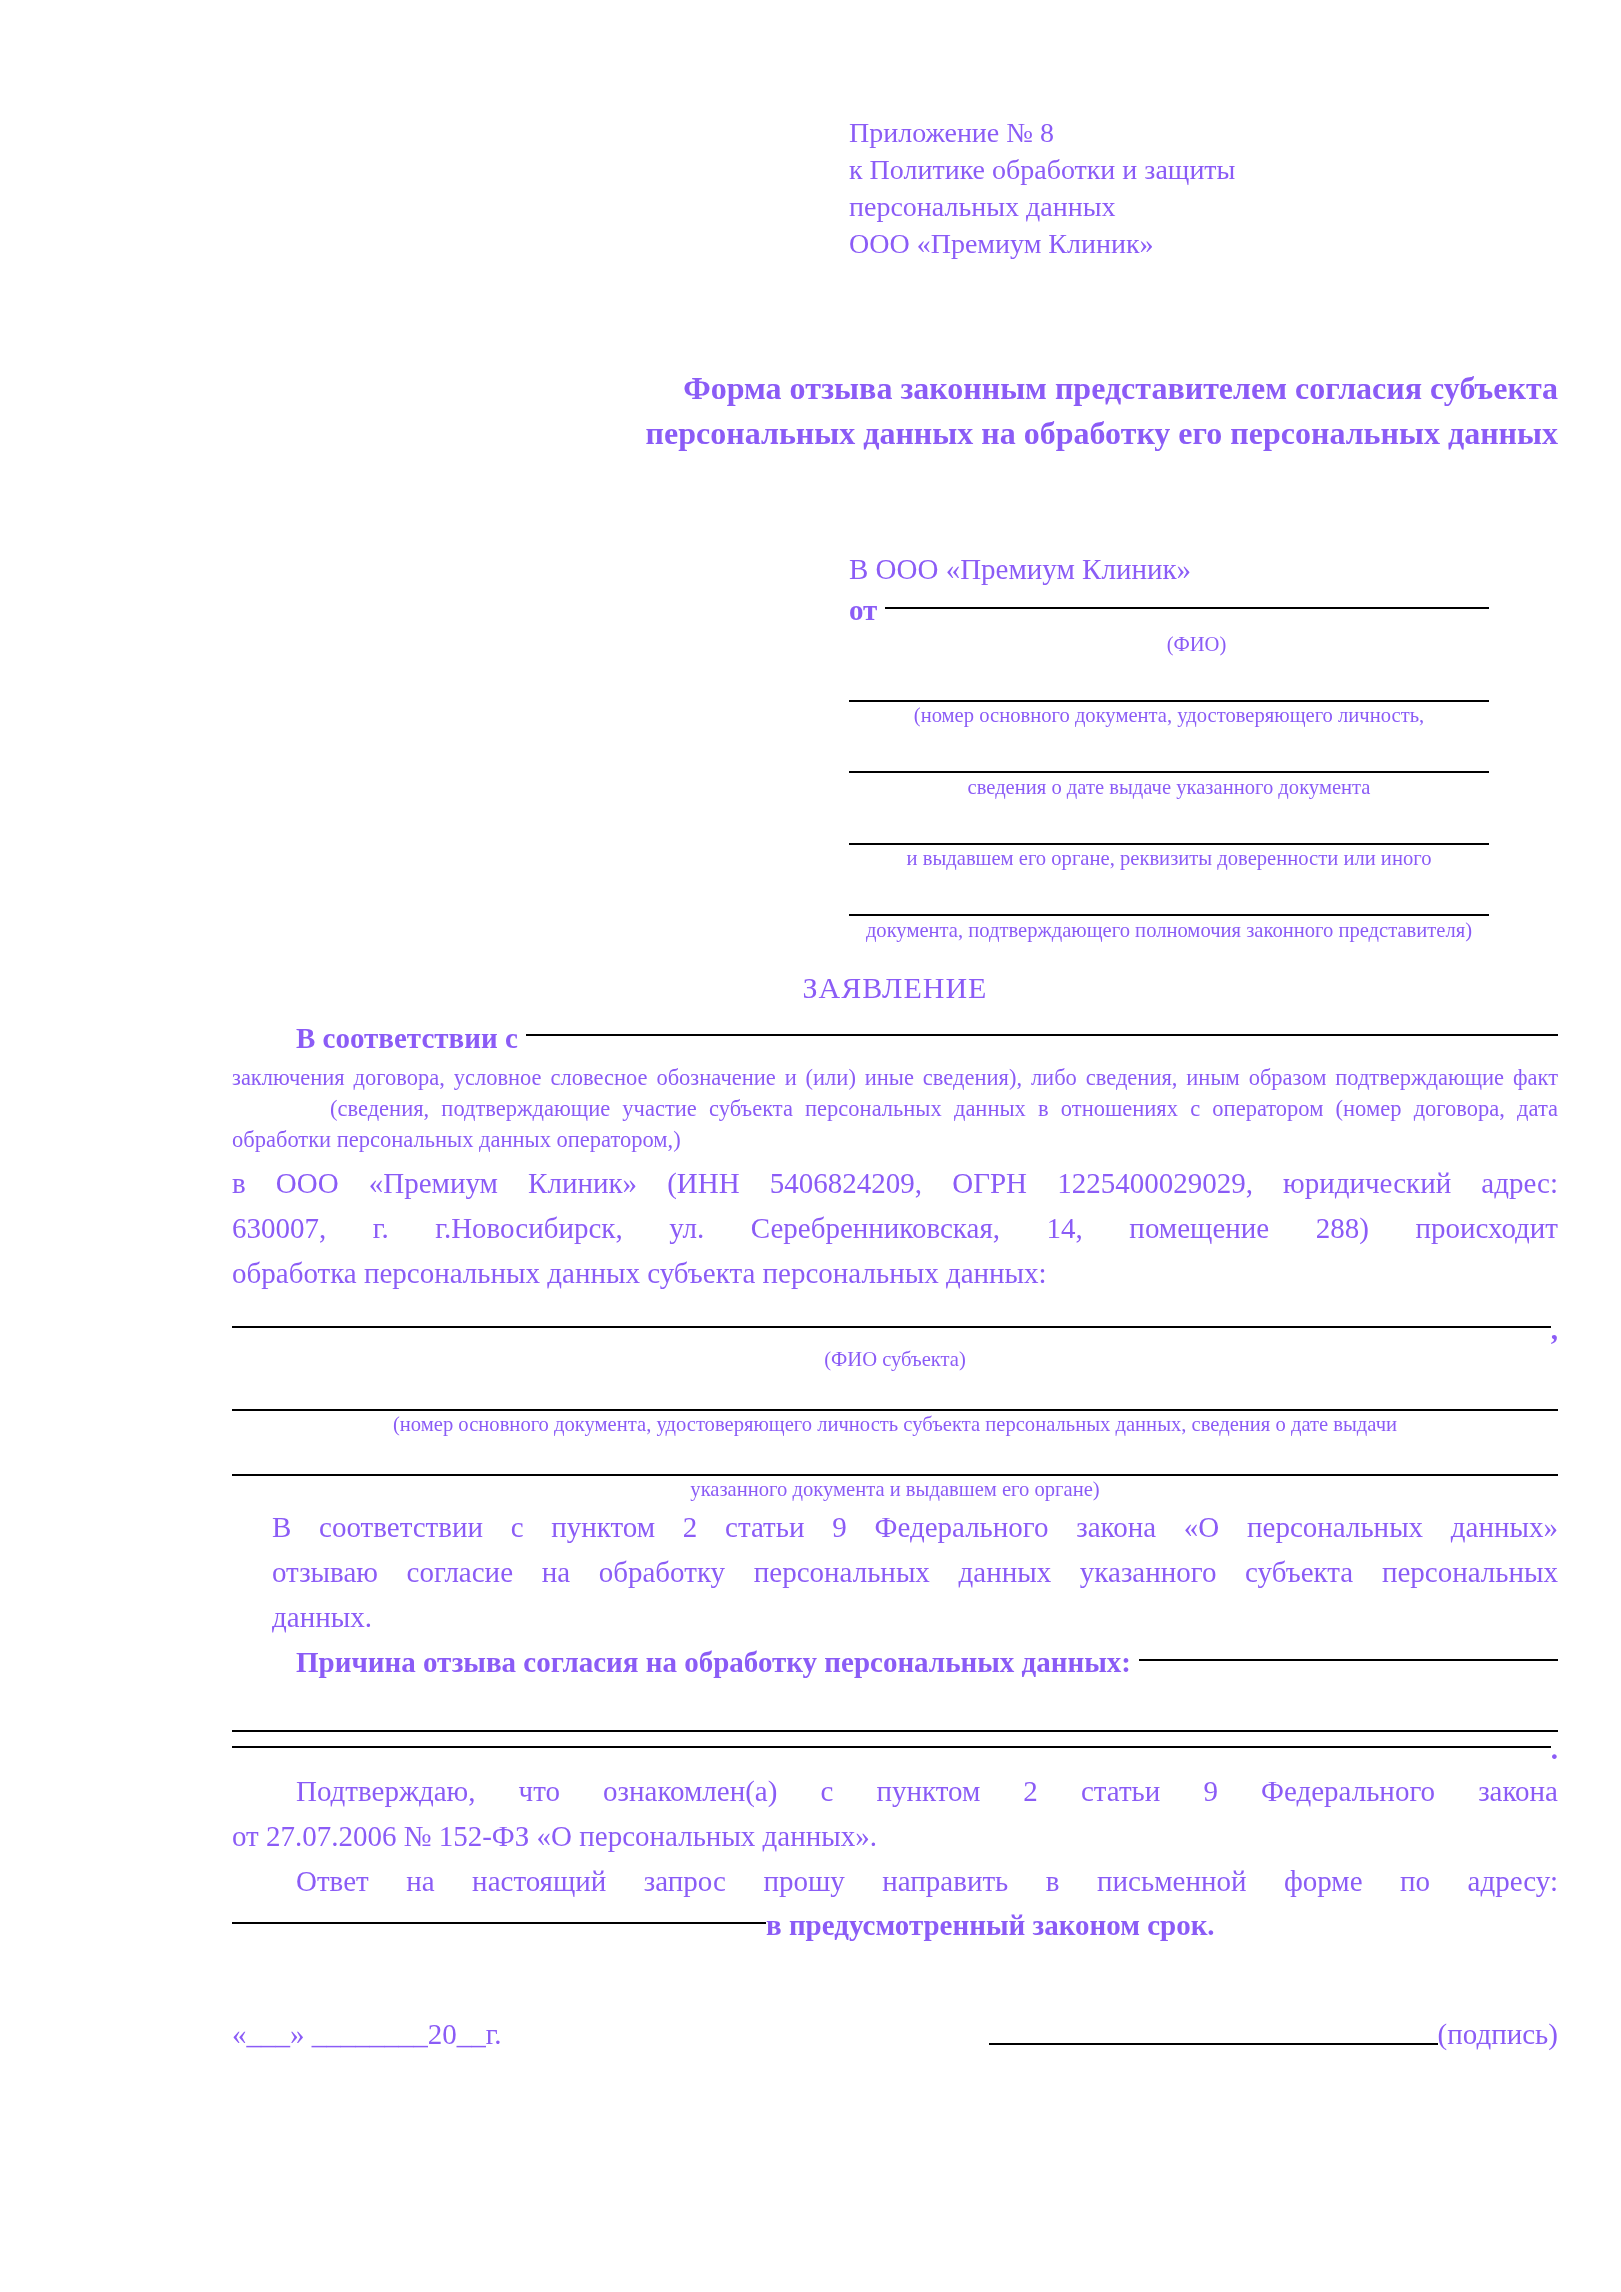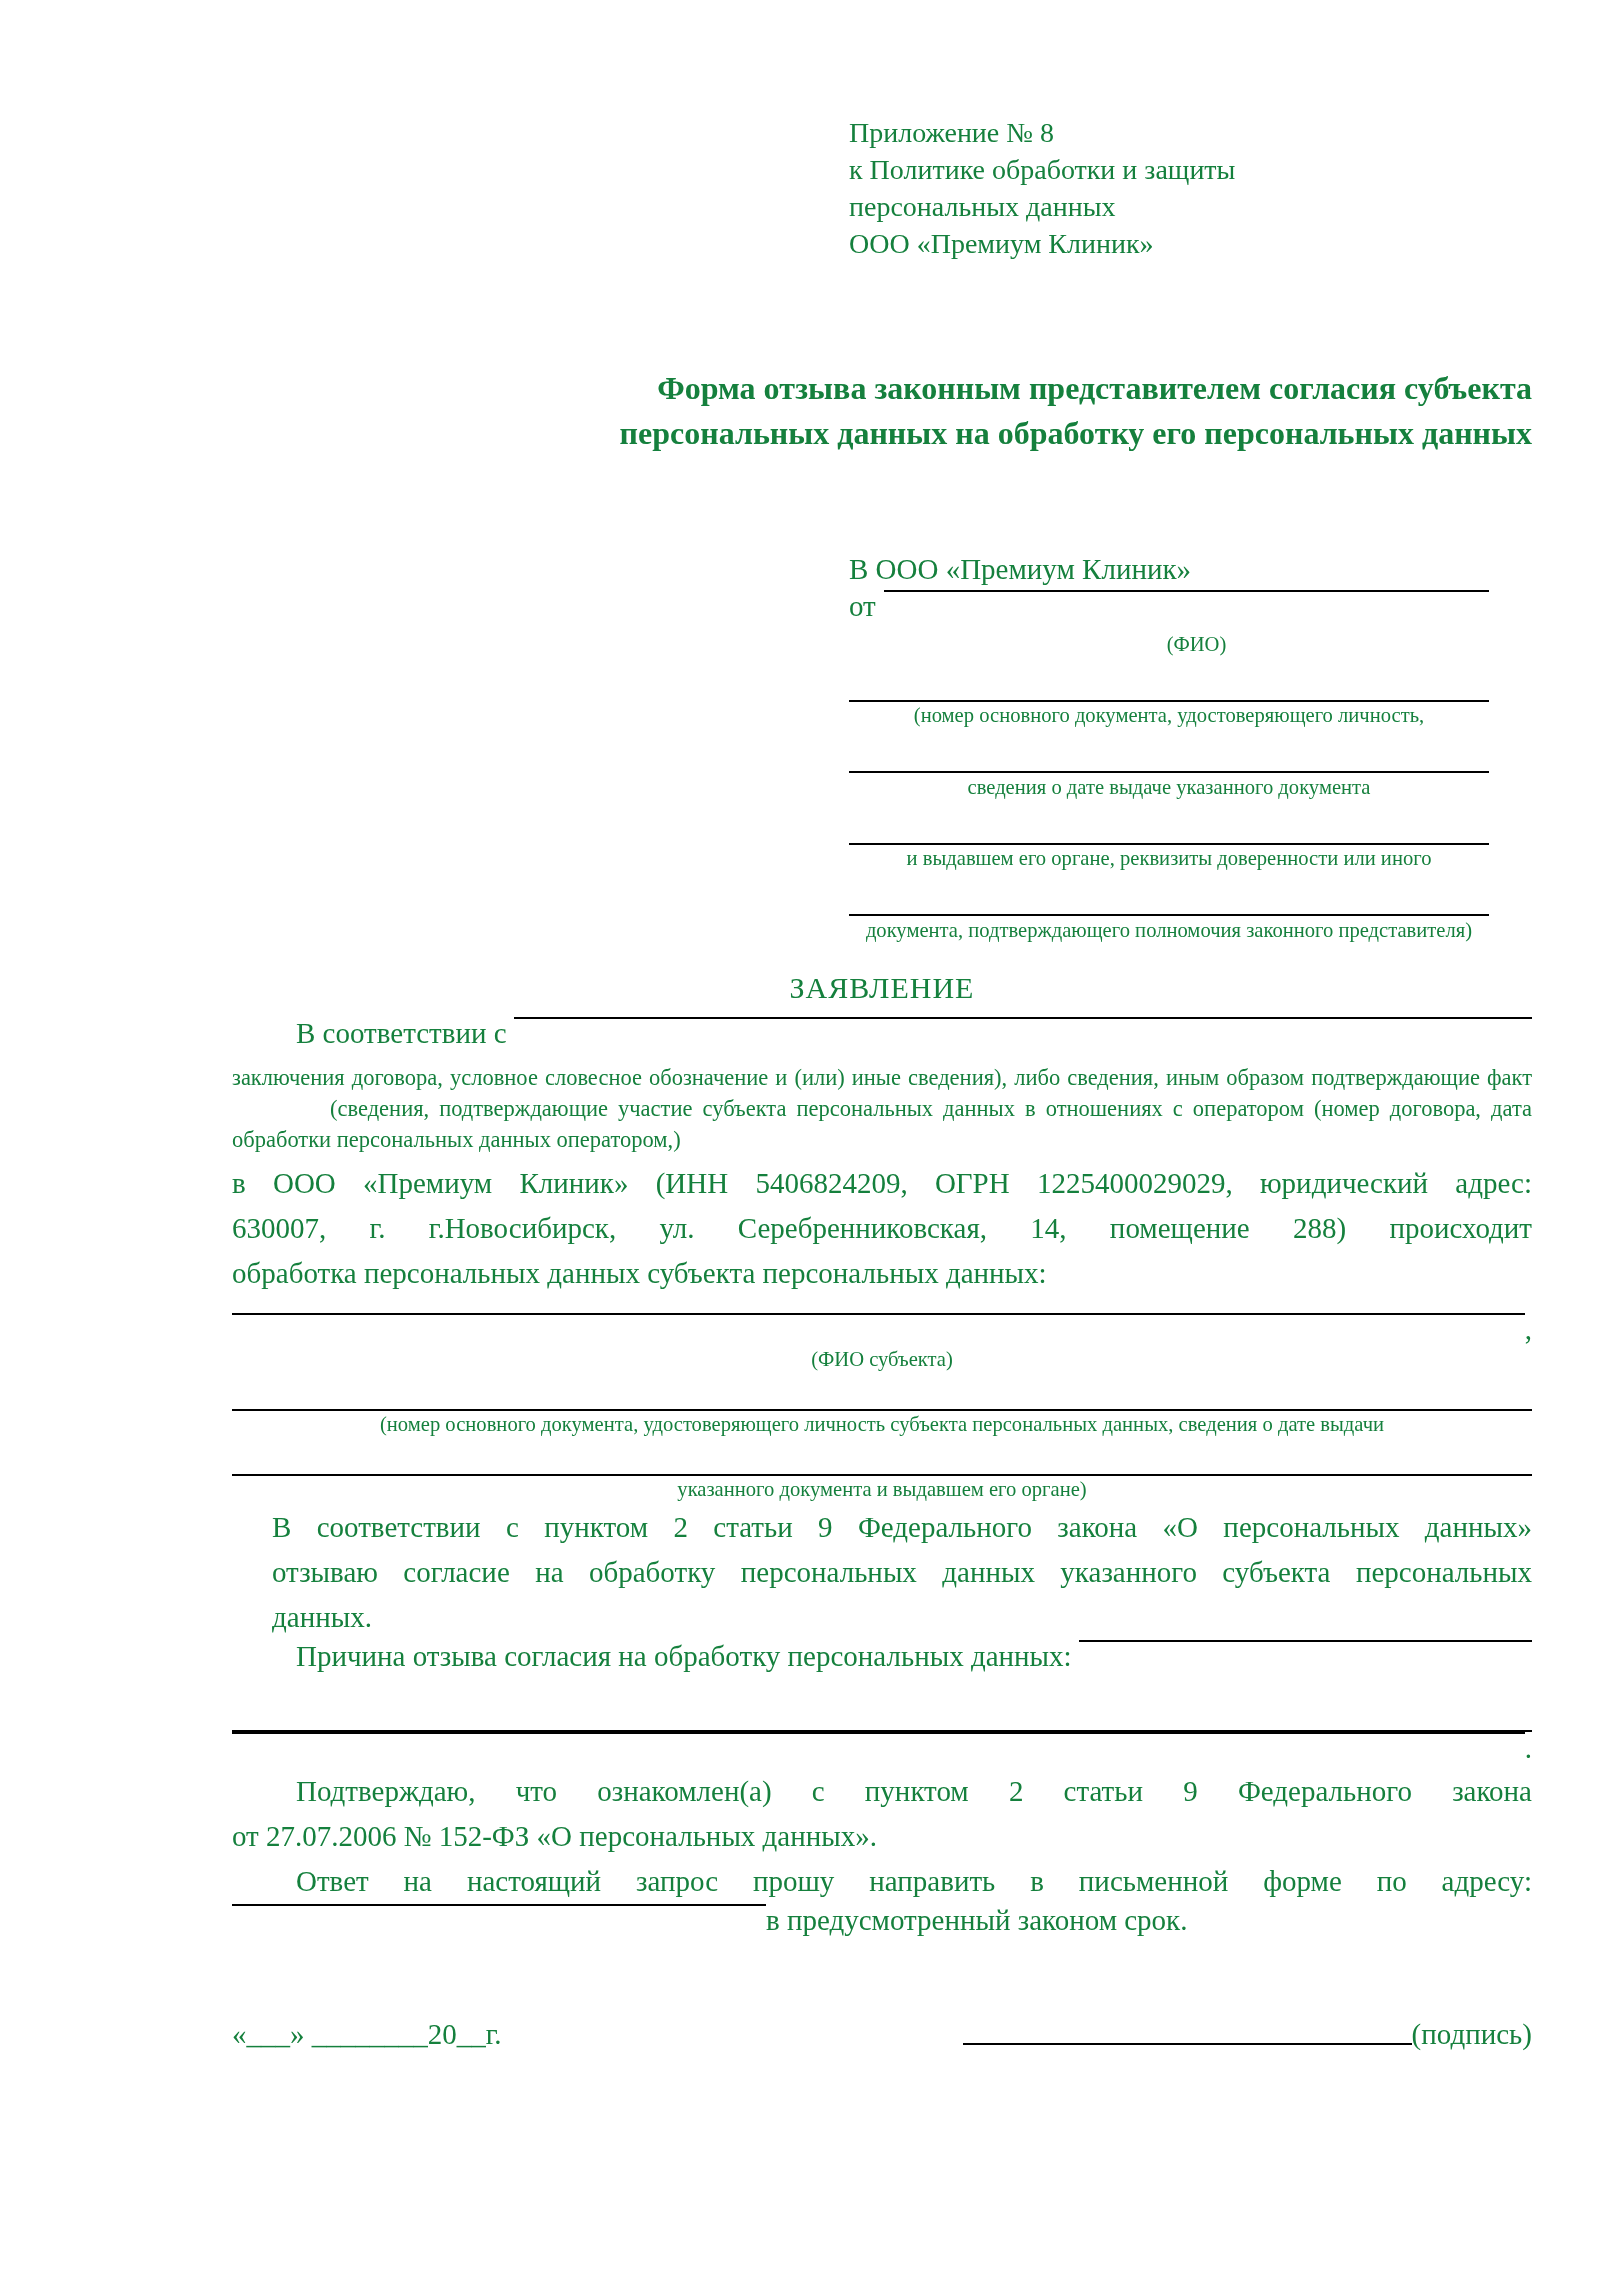--- a/index.html
+++ b/index.html
@@ -1,36 +1,36 @@
 <!DOCTYPE html>
 <html lang="ru"><head>
 <meta charset="utf-8">
 <style>
   * { margin:0; padding:0; box-sizing:border-box; }
   html,body { background:#ffffff; }
   .page {
     position:relative;
     width:1621px; height:2293px;
-    background:#ffffff; color:#15803d;
+    background:#ffffff; color:#8b5cf6;
     font-family:"Liberation Serif","DejaVu Serif",serif;
-    padding-left:232px; padding-right:89px;
+    padding-left:232px; padding-right:63px;
     overflow:hidden;
     border-radius:27px;
   }
   
   .hdr { padding-top:114px; margin-left:617px; font-size:28px; line-height:37px; }
   .hdr div { white-space:nowrap; }
 
   
   .title { margin-top:104px; text-align:right; font-weight:bold; font-size:32px; line-height:45px; }
 
   
   .recipient { margin-left:617px; margin-top:93px; width:640px; font-size:29px; }
   .rc-to { line-height:41px; }
-  .flex-row { display:flex; align-items:flex-start; }
+  .flex-row { display:flex; align-items:center;font-weight:bold; }
   .from-row { height:41px; }
   .fill { flex:1 1 auto; border-bottom:2.9px solid #000; margin-bottom:5.9px; margin-left:7.8px; }
   .fill0 { margin-left:0; }
   .cap { font-size:20.6px; line-height:23.5px; text-align:center; }
   .fio-cap { padding-left:55px; margin-top:2px; }
   .rblank { margin-top:23.5px; }
   .bline { height:21.6px; border-bottom:2.9px solid #000; }
   .rblank .cap { margin-top:2.9px; }
 
   

